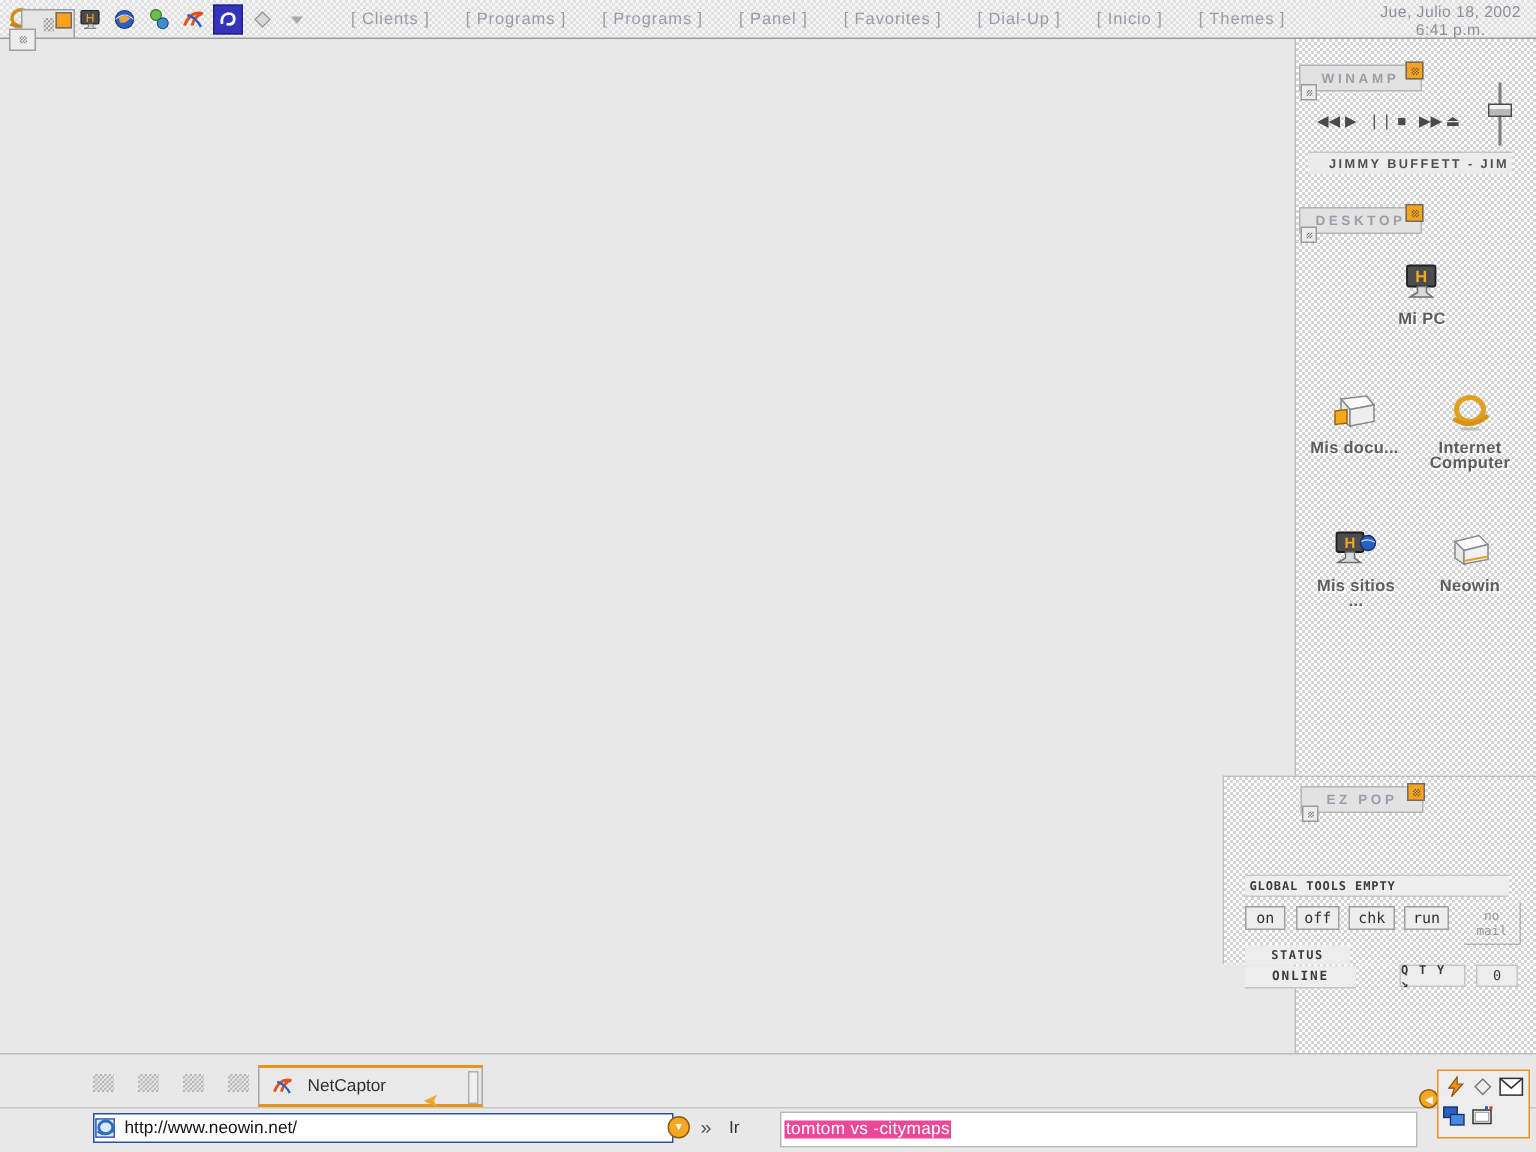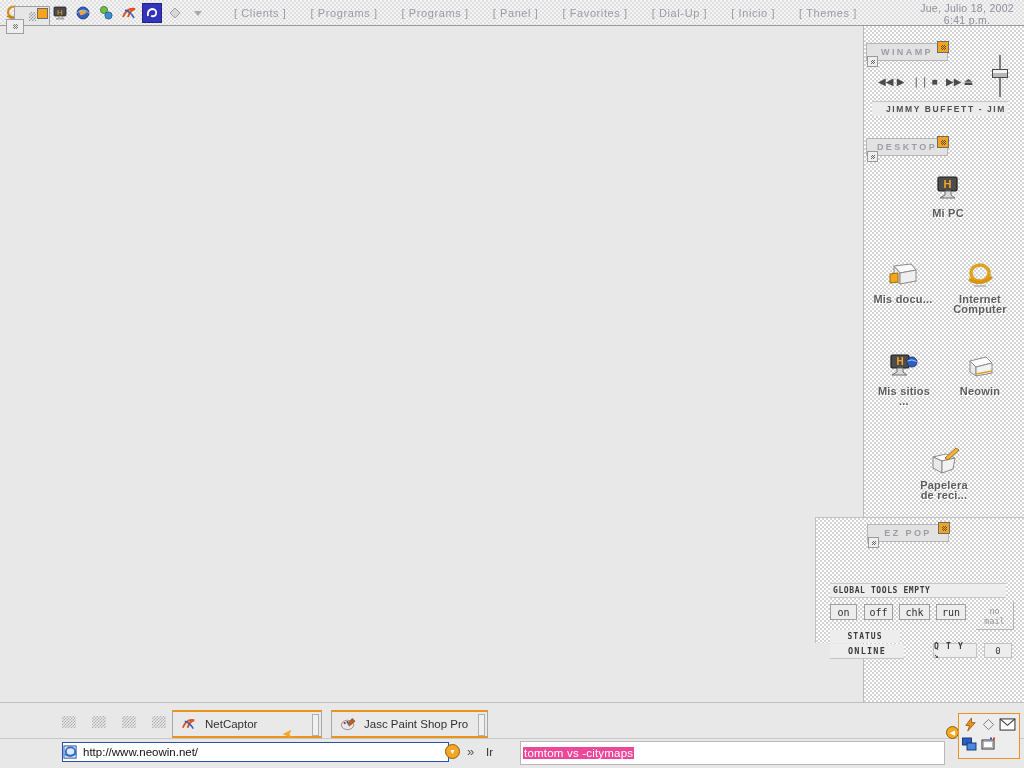--- a/index.html
+++ b/index.html
@@ -602,31 +602,20 @@
       <svg width="32" height="32" viewBox="0 0 32 32">
         <path d="M6 9 L22 5 L28 11 L12 15 Z" fill="#fcfcfc" stroke="#8a8a8a" stroke-width="1"></path>
         <path d="M6 9 L6 20 L12 24 L12 15 Z" fill="#e9e9e9" stroke="#8a8a8a" stroke-width="1"></path>
         <path d="M12 15 L28 11 L28 21 L12 24 Z" fill="#f2f2f2" stroke="#8a8a8a" stroke-width="1"></path>
         <path d="M12 22 L28 19" stroke="#e0a020" stroke-width="1.4"></path>
       </svg>
     </div>
     <div class="cap">Neowin</div>
   </div>
 
-  <div class="desk-icon" style="left:913px; top:444px;">
-    <div class="glyph">
-      <svg width="36" height="34" viewBox="0 0 36 34">
-        <path d="M7 13 L20 10 L29 14 L16 17 Z" fill="#fbfbfb" stroke="#8a8a8a" stroke-width="1"></path>
-        <path d="M7 13 L7 24 L16 29 L16 17 Z" fill="#e9e9e9" stroke="#8a8a8a" stroke-width="1"></path>
-        <path d="M16 17 L29 14 L27 25 L16 29 Z" fill="#f2f2f2" stroke="#8a8a8a" stroke-width="1"></path>
-        <path d="M19 14 L30 4 L33 6 L22 16 Z" fill="#f3b23a" stroke="#9c6a0a" stroke-width="0.9"></path>
-      </svg>
-    </div>
-    <div class="cap">Papelera de reci...</div>
-  </div>
 
   <div id="ezpop" class="dither">
 
     <div class="mini-title dither-light" style="left:51px; top:6px; width:82px;">
       <span class="label">EZ POP</span>
     </div>
     <div class="mini-btn-orange" style="left:122px; top:4px;"></div>
     <div class="mini-btn-gray" style="left:52px;  top:19px;"></div>
 
     <div id="ez-globaltools">
@@ -670,31 +659,20 @@
 
   <div class="task-btn" style="left:172px; width:150px;">
     <svg width="16" height="16" viewBox="0 0 17 16">
       <path d="M2 12 Q6 2 14 4 Q9 5 7 12" fill="none" stroke="#e0521c" stroke-width="2"></path>
       <path d="M4 5 Q10 7 13 13" fill="none" stroke="#2b5fc4" stroke-width="1.6"></path>
     </svg>
     <span>NetCaptor</span>
     <div class="grip"></div>
   </div>
 
-  <div class="task-btn" style="left:331px; width:157px;">
-    <svg width="16" height="16" viewBox="0 0 17 16">
-      <ellipse cx="8" cy="9" rx="6.5" ry="5" fill="#e8e8e8" stroke="#7a7a7a" stroke-width="0.8"></ellipse>
-      <circle cx="5" cy="7" r="1.2" fill="#d02020"></circle>
-      <circle cx="8" cy="6" r="1.2" fill="#2050c0"></circle>
-      <circle cx="11" cy="7.5" r="1.2" fill="#f0a020"></circle>
-      <path d="M13 2 L16 5 L10 10 L8 8 Z" fill="#c06020" stroke="#7a3a10" stroke-width="0.6"></path>
-    </svg>
-    <span>Jasc Paint Shop Pro</span>
-    <div class="grip"></div>
-  </div>
 
   <div class="cursor-arrow">➤</div>
 
   <div id="browserbar" class="dither-light"></div>
 
   <div id="addr-wrap">
     <svg width="15" height="15" viewBox="0 0 16 16">
       <rect x="1" y="1" width="13" height="13" fill="#dfe8f8" stroke="#2b4fa8" stroke-width="1"></rect>
       <ellipse cx="8" cy="7" rx="5" ry="4.5" fill="none" stroke="#2b6fc4" stroke-width="2"></ellipse>
       <path d="M2 10 Q8 14 14 9" stroke="#2b6fc4" stroke-width="1.6" fill="none"></path>

